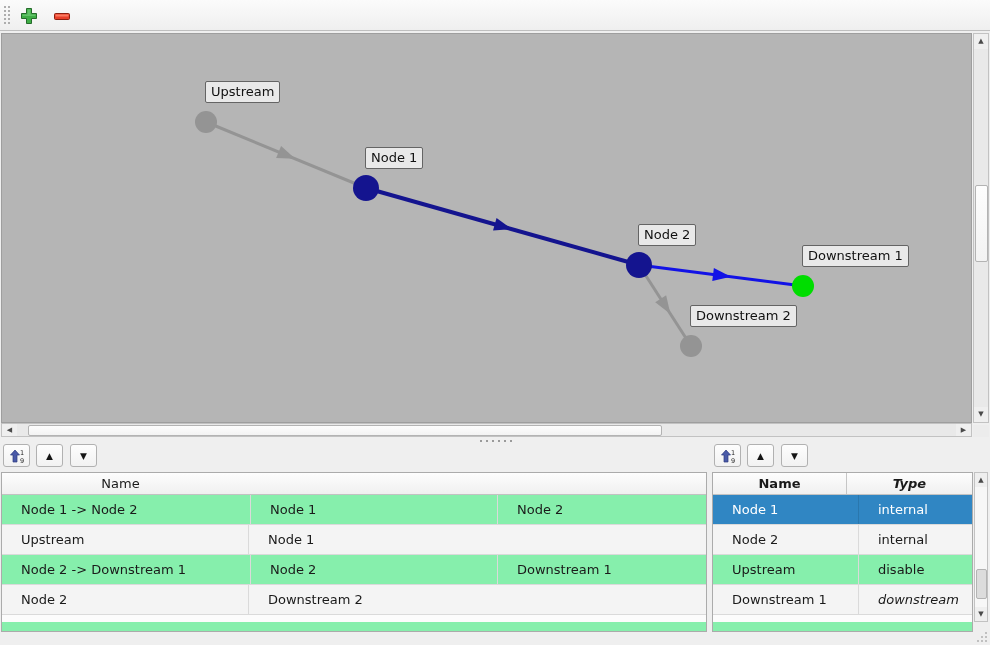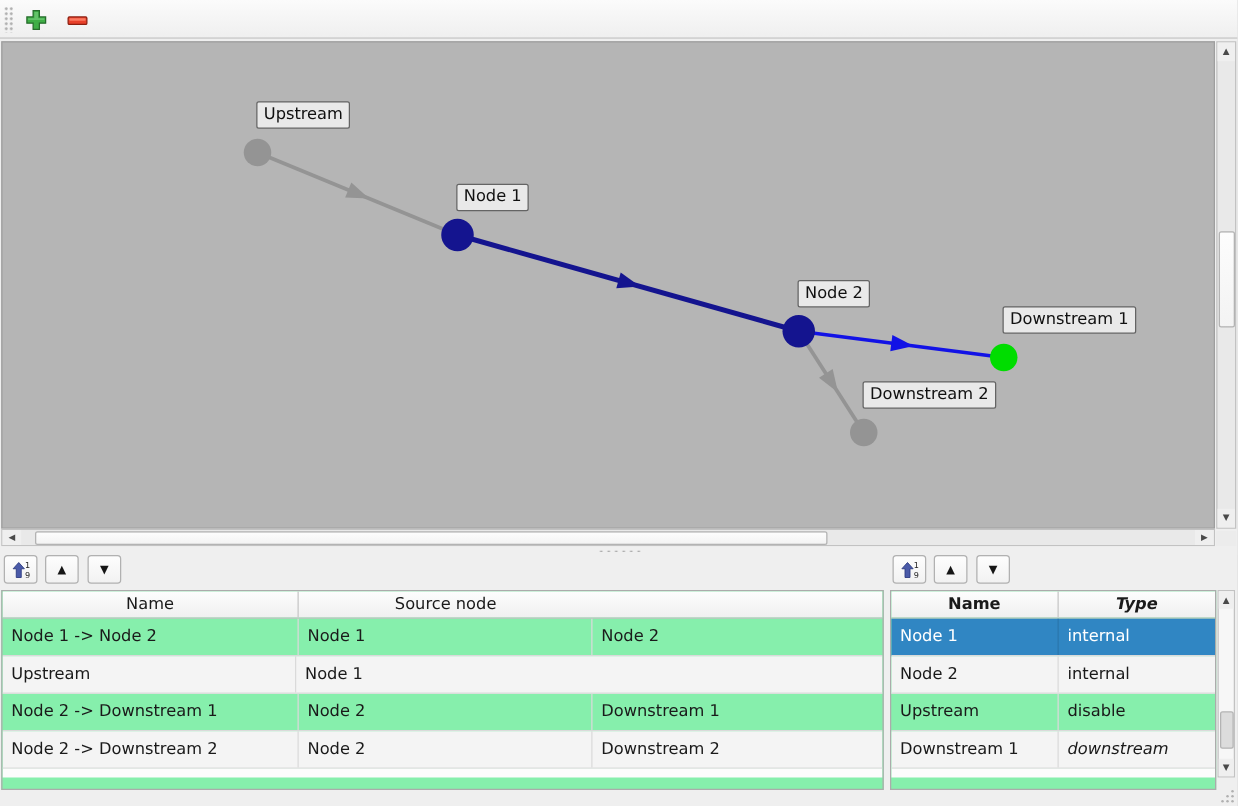--- a/index.html
+++ b/index.html
@@ -31,21 +31,21 @@
   .mini-btn{position:absolute;top:444px;height:23px;width:27px;background:linear-gradient(#fdfdfd,#f2f2f2);
             border:1px solid #b1b1b1;border-radius:3px;display:flex;align-items:center;justify-content:center;
             box-sizing:border-box;cursor:pointer;font-size:9px;color:#151515;}
   
   .table{position:absolute;top:472px;height:160px;background:#86efac;border:1px solid #ababab;box-sizing:border-box;overflow:hidden;}
   .thead{display:flex;height:22px;background:linear-gradient(#fdfdfd,#f0f0f0);border-bottom:1px solid #c2c2c2;box-sizing:border-box;}
   .th{display:flex;align-items:center;justify-content:center;border-right:1px solid #c6c6c6;box-sizing:border-box;height:100%;}
   .th:last-child{border-right:none;}
   .tr{display:flex;height:30px;border-bottom:1px solid #dadada;box-sizing:border-box;}
   .td{display:flex;align-items:center;padding-left:7px;border-right:1px solid #dadada;box-sizing:border-box;height:100%;
-      white-space:nowrap;overflow:hidden;}
+      white-space:nowrap;overflow:hidden;margin-left:12px;}
   .td:last-child{border-right:none;}
   .tr.alt{background:#f4f4f4;}
   .tr.selected{background:#3086c3;color:#ffffff;}
   .tr.selected .td{border-right-color:#2a77ad;border-bottom-color:#2a77ad;}
   .bold-head .th{font-weight:bold;}
   .filler{height:7px;background:#fcfcfc;}
   
   .sizegrip{position:absolute;left:975px;top:630px;width:13px;height:13px;}
 </style>
 </head>
@@ -142,38 +142,36 @@
   <div class="mini-btn" style="left:747px;">
       <span>▲</span>
     </div>
   <div class="mini-btn" style="left:781px;">
       <span>▼</span>
     </div>
 
   <div id="edge-table" class="table" style="left:1px;width:706px;">
       <div class="thead">
         <div class="th" style="width: 237px;">Name</div>
-        <div class="th" style="width: 235px;">Source node</div>
       </div>
       <div class="tr">
         <div class="td" style="width: 237px;">Node 1 -&gt; Node 2</div>
         <div class="td" style="width: 235px;">Node 1</div>
         <div class="td" style="width: 232px; flex: 1 1 0%;">Node 2</div>
       </div>
       <div class="tr alt">
         <div class="td" style="width: 235px;">Upstream</div>
         <div class="td" style="width: 232px; flex: 1 1 0%;">Node 1</div>
       </div>
       <div class="tr">
         <div class="td" style="width: 237px;">Node 2 -&gt; Downstream 1</div>
         <div class="td" style="width: 235px;">Node 2</div>
         <div class="td" style="width: 232px; flex: 1 1 0%;">Downstream 1</div>
       </div>
       <div class="tr alt">
-        <div class="td" style="width: 237px;">Node 2 -&gt; Downstream 2</div>
         <div class="td" style="width: 235px;">Node 2</div>
         <div class="td" style="width: 232px; flex: 1 1 0%;">Downstream 2</div>
       </div>
       <div class="filler"></div>
     </div>
 
   <div id="node-table" class="table bold-head" style="left:712px;width:261px;">
       <div class="thead">
         <div class="th" style="width: 134px;">Name</div>
         <div class="th" style="width: 125px; flex: 1 1 0%; font-style: italic;">Type</div>

